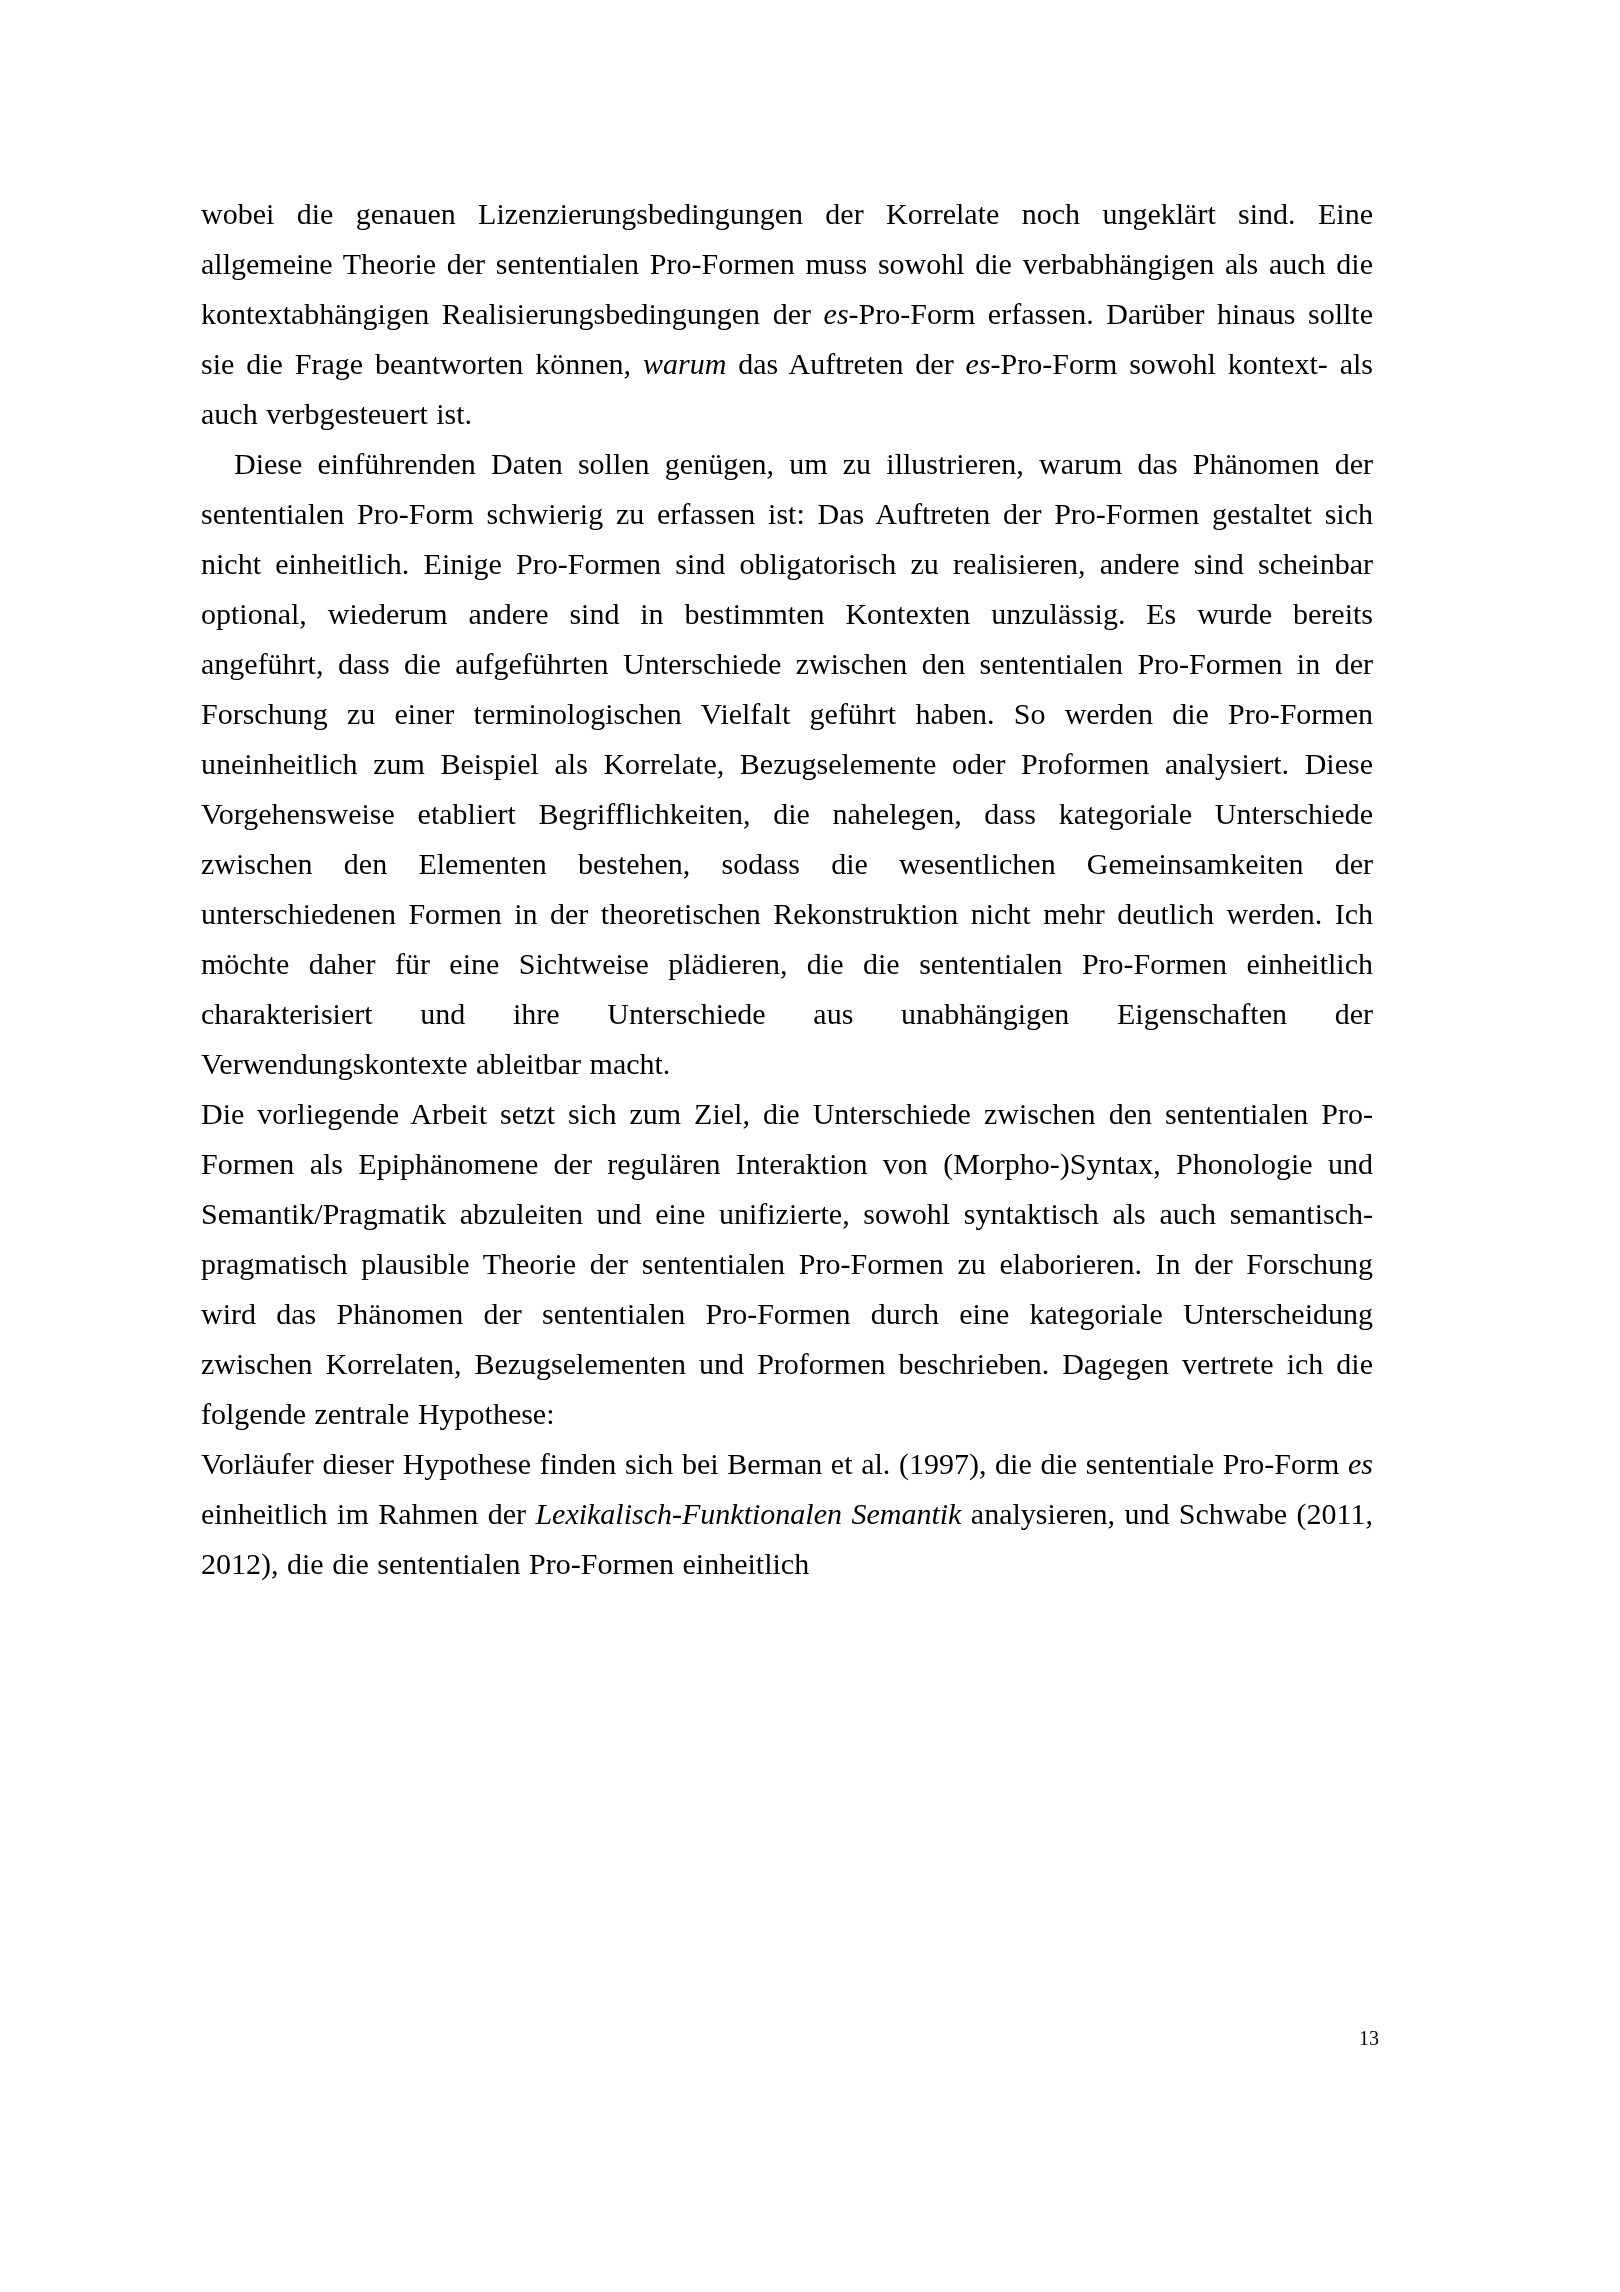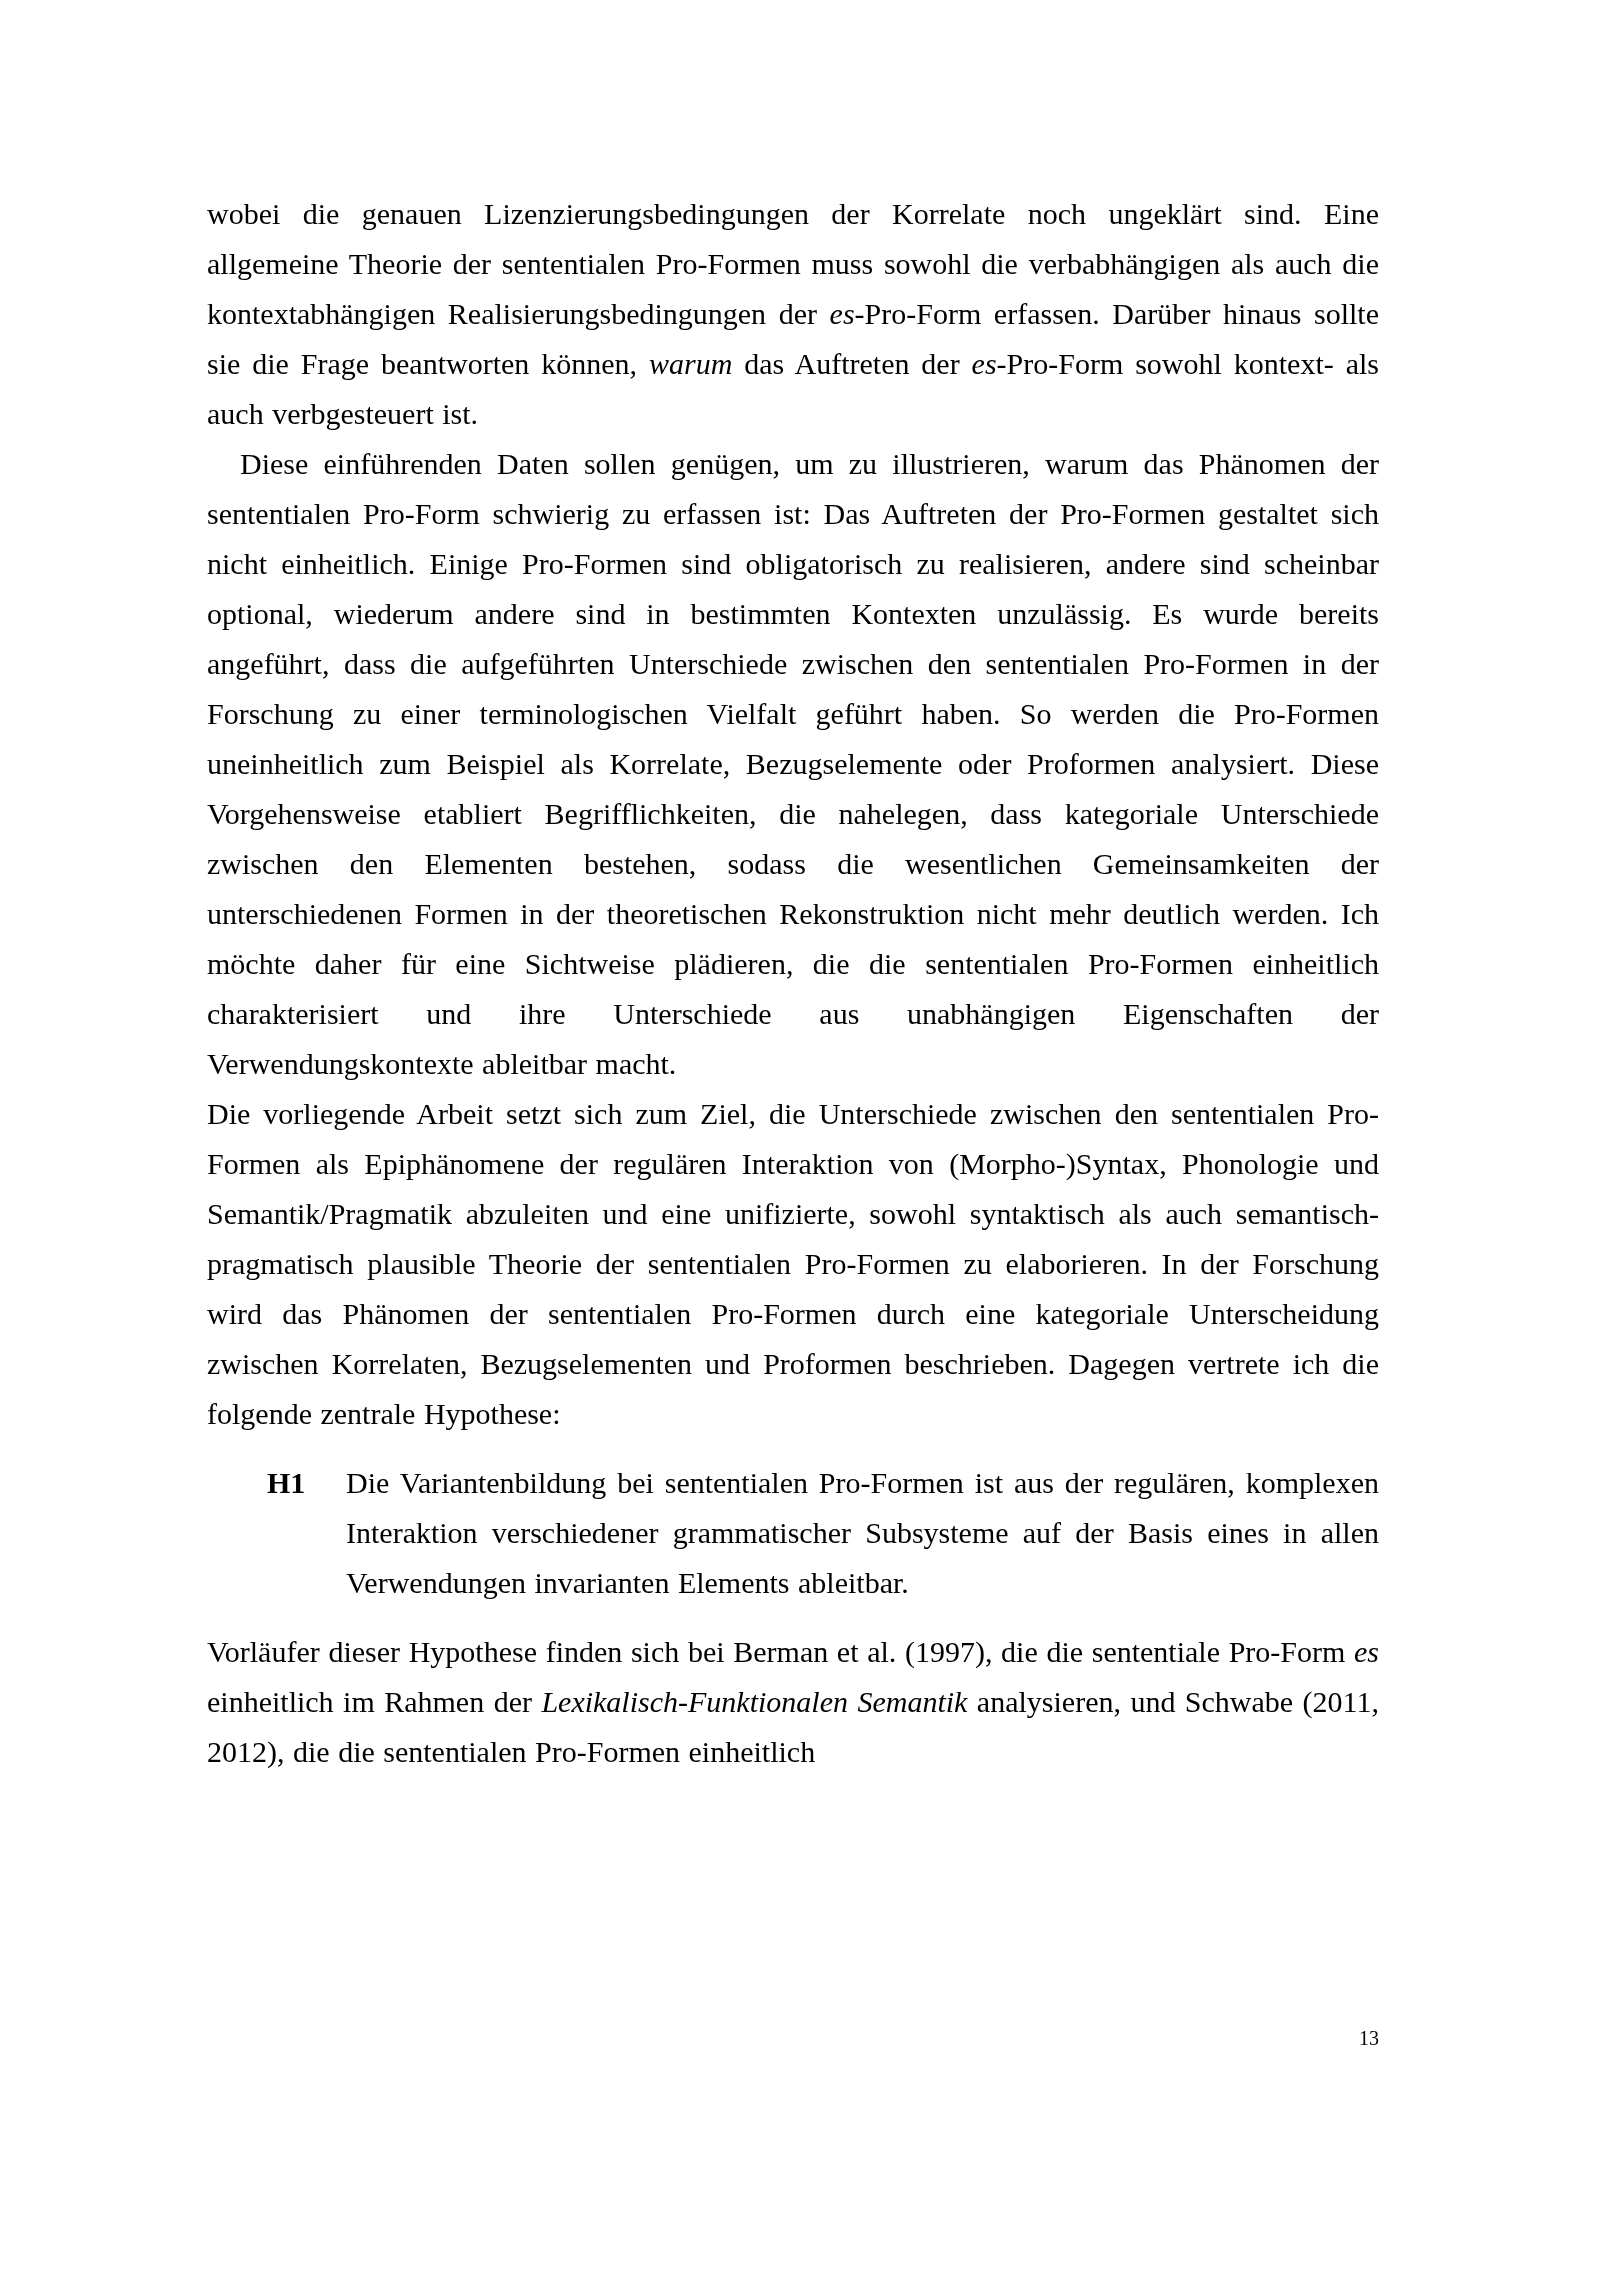--- a/index.html
+++ b/index.html
@@ -16,21 +16,21 @@
   .page {
     position: absolute;
     left: 0; top: 0;
     width: 1620px;
     height: 2293px;
     background: #ffffff;
     overflow: hidden;
   }
   .text-column {
     position: absolute;
-    left: 207px;
+    left: 201px;
     top: 189px;
     width: 1172px;
     font-family: "Liberation Serif", "DejaVu Serif", serif;
     font-size: 30px;
     line-height: 50px;
     text-align: justify;
     hyphens: auto;
     -webkit-hyphens: auto;
     word-spacing: 1px;
   }
@@ -92,24 +92,20 @@
 
   <div class="text-column">
 
     <p class="para"><span>wobei die genauen Lizenzierungsbedingungen der Korrelate noch ungeklärt sind. Eine allgemeine Theorie der sententialen Pro-Formen muss sowohl die verbabhängigen als auch die kontextabhängigen Realisierungsbedingungen der </span><span class="em">es</span><span>-Pro-Form erfassen. Darüber hinaus sollte sie die Frage beantworten können, </span><span class="em">warum</span><span> das Auftreten der </span><span class="em">es</span><span>-Pro-Form sowohl kontext- als auch verbgesteuert ist.</span></p>
 
     <p class="para para-indent">Diese einführenden Daten sollen genügen, um zu illustrieren, warum das Phänomen der sententialen Pro-Form schwierig zu erfassen ist: Das Auftreten der Pro-Formen gestaltet sich nicht einheitlich. Einige Pro-Formen sind obligatorisch zu realisieren, andere sind scheinbar optional, wiederum andere sind in bestimmten Kontexten unzulässig. Es wurde bereits angeführt, dass die aufgeführten Unterschiede zwischen den sententialen Pro-Formen in der Forschung zu einer terminologischen Vielfalt geführt haben. So werden die Pro-Formen uneinheitlich zum Beispiel als Korrelate, Bezugselemente oder Proformen analysiert. Diese Vorgehensweise etabliert Begrifflichkeiten, die nahelegen, dass kategoriale Unterschiede zwischen den Elementen bestehen, sodass die wesentlichen Gemeinsamkeiten der unterschiedenen Formen in der theoretischen Rekonstruktion nicht mehr deutlich werden. Ich möchte daher für eine Sichtweise plädieren, die die sententialen Pro-Formen einheitlich charakterisiert und ihre Unterschiede aus unabhängigen Eigenschaften der Verwendungskontexte ableitbar macht.</p>
 
 
     <p class="para">Die vorliegende Arbeit setzt sich zum Ziel, die Unterschiede zwischen den sententialen Pro-Formen als Epiphänomene der regulären Interaktion von (Morpho-)Syntax, Phonologie und Semantik/Pragmatik abzuleiten und eine unifizierte, sowohl syntaktisch als auch semantisch-pragmatisch plausible Theorie der sententialen Pro-Formen zu elaborieren. In der Forschung wird das Phänomen der sententialen Pro-Formen durch eine kategoriale Unterscheidung zwischen Korrelaten, Bezugselementen und Proformen beschrieben. Dagegen vertrete ich die folgende zentrale Hypothese:</p>
 
-    <div class="hypothesis">
-      <span class="hypothesis-label">H1</span>
-      <p class="hypothesis-text">Die Variantenbildung bei sententialen Pro-Formen ist aus der regulären, komplexen Interaktion verschiedener grammatischer Subsysteme auf der Basis eines in allen Verwendungen invarianten Elements ableitbar.</p>
-    </div>
 
     <p class="para"><span>Vorläufer dieser Hypothese finden sich bei Berman et al. (1997), die die sententiale Pro-Form </span><span class="em">es</span><span> einheitlich im Rahmen der </span><span class="em">Lexikalisch-Funktionalen Semantik</span><span> analysieren, und Schwabe (2011, 2012), die die sententialen Pro-Formen einheitlich</span></p>
 
   </div>
 
   <div class="page-number">13</div>
 
 </div>
 
 

